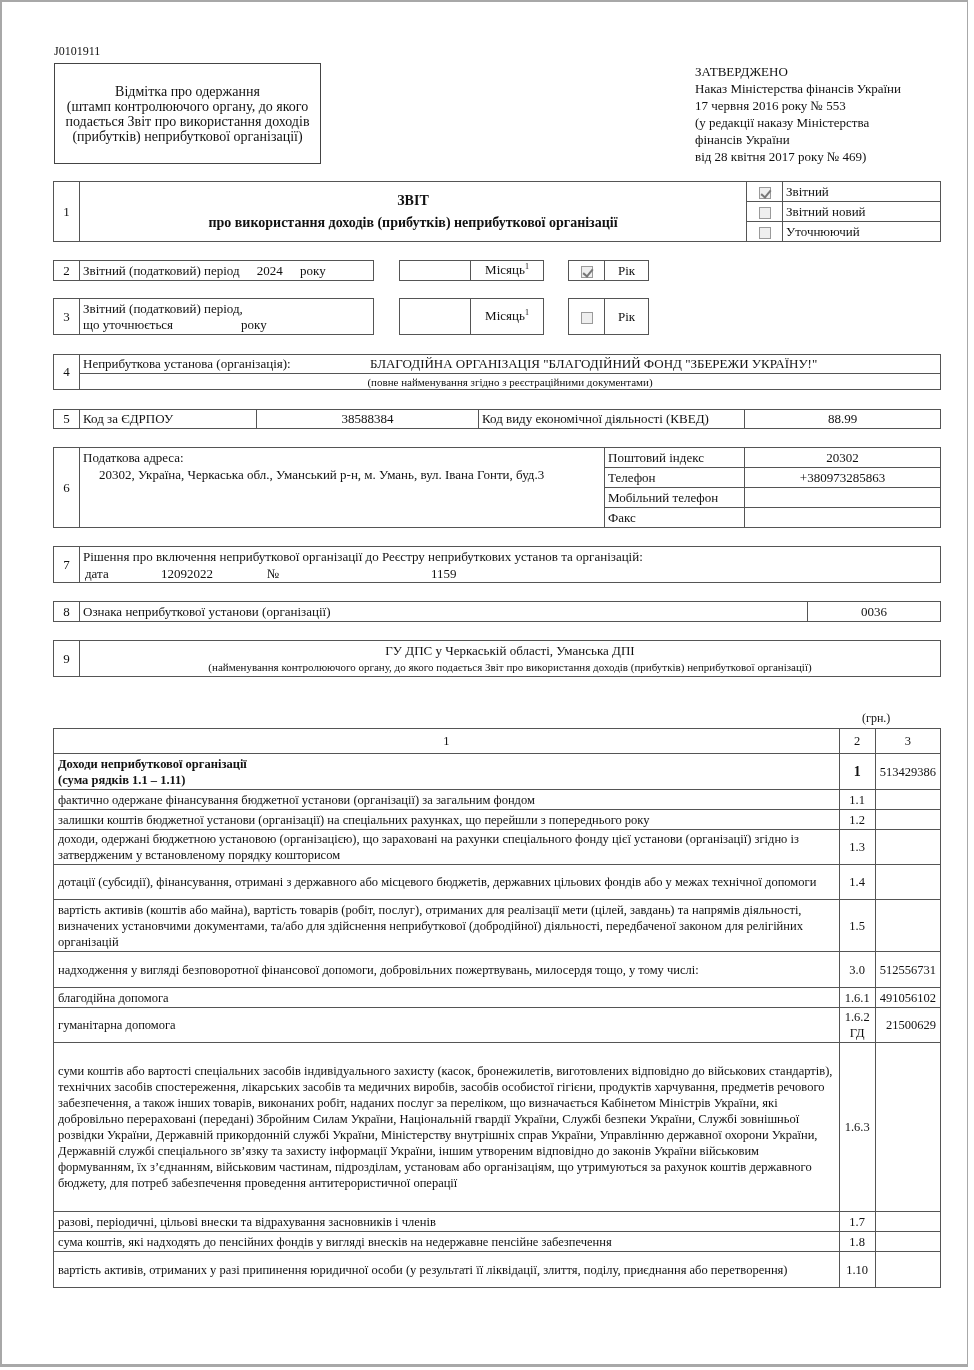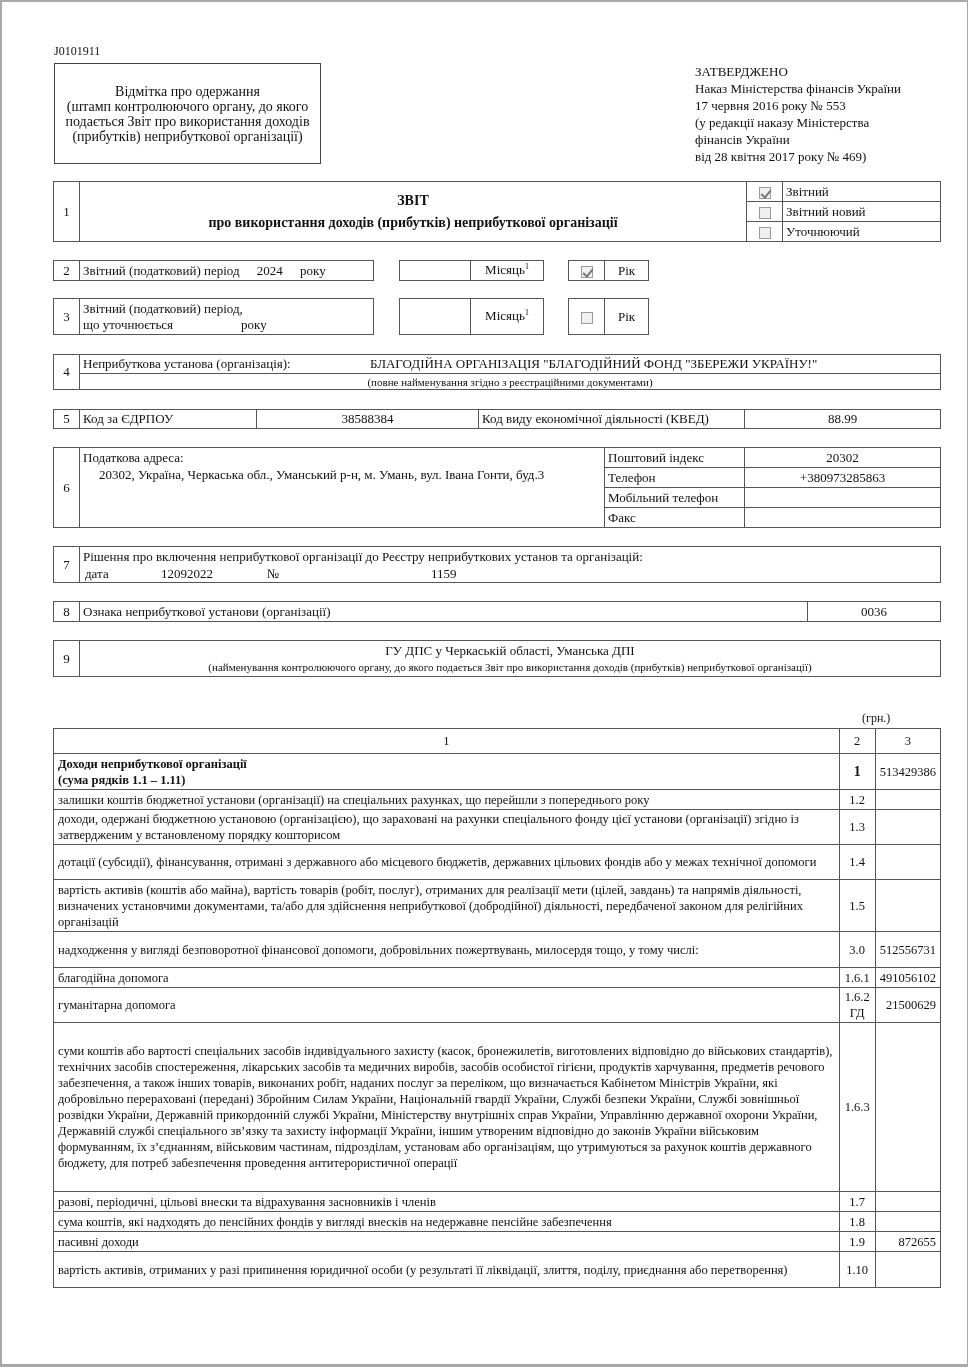--- a/index.html
+++ b/index.html
@@ -223,20 +223,25 @@
       <td class="center">2</td>
       <td class="center">3</td>
     </tr>
     <tr style="height:36px;">
       <td class="bold" style="white-space:pre-line;margin-left:8px;">Доходи неприбуткової організації
 (сума рядків 1.1 – 1.11)</td>
       <td class="center bold" style="font-size:14px;">1</td>
       <td class="right">513429386</td>
     </tr>
     <tr style="height:20px;">
+      <td>фактично одержане фінансування бюджетної установи (організації) за загальним фондом</td>
+      <td class="center">1.1</td>
+      <td class="right"></td>
+    </tr>
+    <tr style="height:20px;">
       <td>залишки коштів бюджетної установи (організації) на спеціальних рахунках, що перейшли з попереднього року</td>
       <td class="center">1.2</td>
       <td class="right"></td>
     </tr>
     <tr style="height:35px;">
       <td>доходи, одержані бюджетною установою (організацією), що зараховані на рахунки спеціального фонду цієї установи (організації) згідно із затвердженим у встановленому порядку кошторисом</td>
       <td class="center">1.3</td>
       <td class="right"></td>
     </tr>
     <tr style="height:35px;">
@@ -272,25 +277,20 @@
     <tr style="height:20px;">
       <td>разові, періодичні, цільові внески та відрахування засновників і членів</td>
       <td class="center">1.7</td>
       <td class="right"></td>
     </tr>
     <tr style="height:20px;">
       <td>сума коштів, які надходять до пенсійних фондів у вигляді внесків на недержавне пенсійне забезпечення</td>
       <td class="center">1.8</td>
       <td class="right"></td>
     </tr>
-    <tr style="height:20px;">
-      <td>пасивні доходи</td>
-      <td class="center">1.9</td>
-      <td class="right">872655</td>
-    </tr>
     <tr style="height:36px;">
       <td>вартість активів, отриманих у разі припинення юридичної особи (у результаті її ліквідації, злиття, поділу, приєднання або перетворення)</td>
       <td class="center">1.10</td>
       <td class="right"></td>
     </tr>
   </tbody>
     </table>
 
 </div>
 

